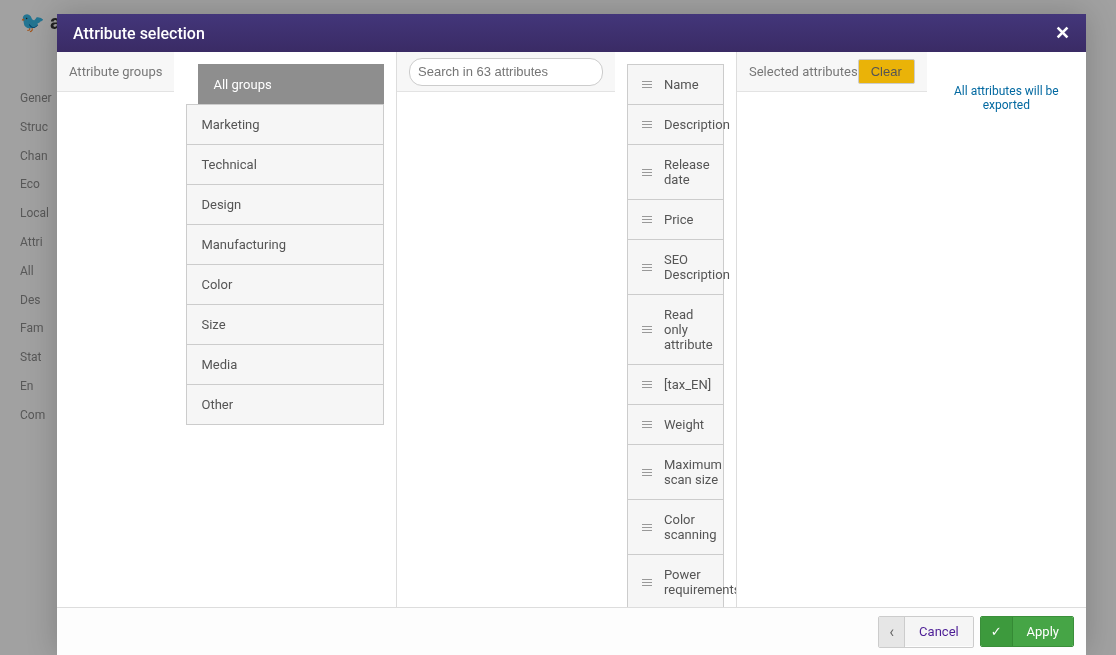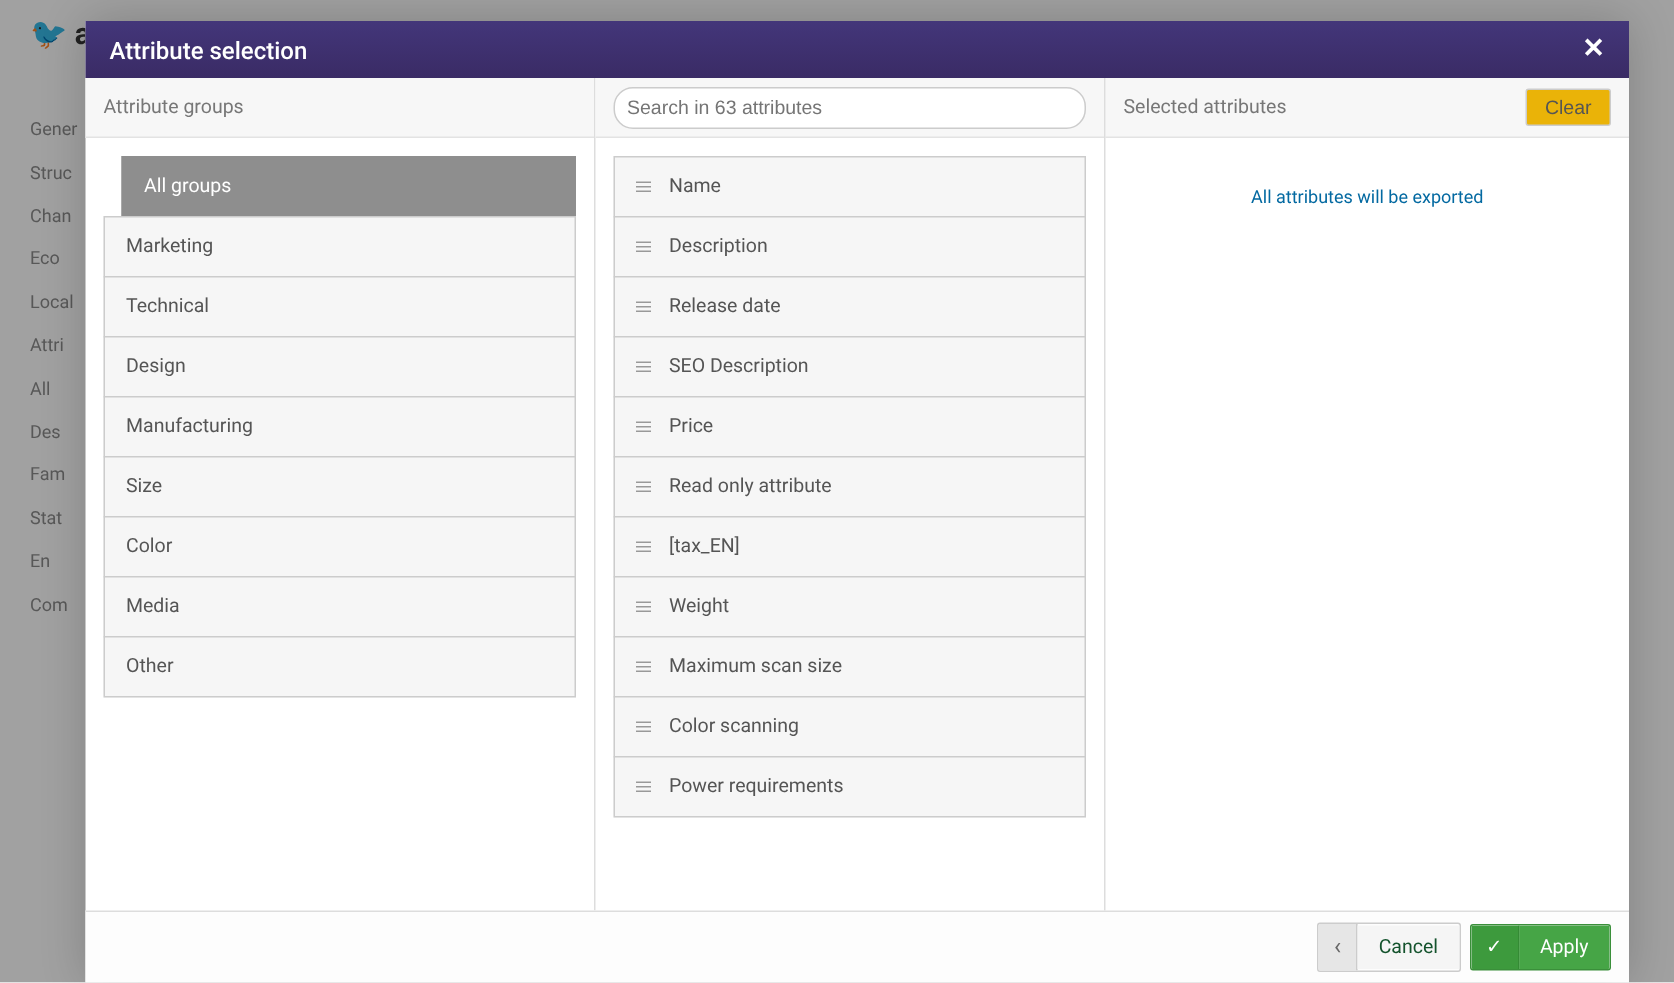--- a/index.html
+++ b/index.html
@@ -25,21 +25,21 @@
     font-size: 13px;
   }
   .bg-logo {
     font-weight: bold;
     font-size: 20px;
     color: #333;
   }
   .bg-side {
     position: absolute;
     left: 20px;
-    top: 72px;
+    top: 84px;
     width: 60px;
     color: #888;
     font-size: 12px;
     line-height: 2.4;
   }
   .modal {
     position: absolute;
     left: 57px;
     top: 14px;
     right: 30px;
@@ -69,21 +69,21 @@
     font-weight: bold;
     line-height: 1;
   }
   .modal-body {
     flex: 1;
     display: flex;
     min-height: 0;
   }
   .col {
     display: flex;
-    flex-direction: column;
+    flex-direction: row;
     min-height: 0;
   }
   .col-left {
     width: 340px;
     border-right: 1px solid #ddd;
   }
   .col-mid {
     width: 340px;
     border-right: 1px solid #ddd;
   }
@@ -186,21 +186,21 @@
     background: #e6e6e6;
     padding: 7px 10px;
     border-right: 1px solid #ccc;
     display: flex;
     align-items: center;
     justify-content: center;
   }
   .footer-btn .label-part {
     padding: 7px 14px;
     background: #f5f5f5;
-    color: #14532d;
+    color: #4c1d95;
   }
   .footer-btn.primary {
     border-color: #3a8f3a;
   }
   .footer-btn.primary .icon-part {
     background: #3d9a3d;
     border-right: 1px solid #358a35;
     color: #fff;
   }
   .footer-btn.primary .label-part {
@@ -270,24 +270,24 @@
           <div class="group-item">
             <span>Technical</span>
           </div>
           <div class="group-item">
             <span>Design</span>
           </div>
           <div class="group-item">
             <span>Manufacturing</span>
           </div>
           <div class="group-item">
+            <span>Color</span>
+          </div>
+          <div class="group-item">
             <span>Size</span>
-          </div>
-          <div class="group-item">
-            <span>Color</span>
           </div>
           <div class="group-item">
             <span>Media</span>
           </div>
           <div class="group-item">
             <span>Other</span>
           </div>
         </div>
     </div>
 
@@ -319,29 +319,29 @@
               <span></span>
             </span>
             <span>Release date</span>
           </div>
           <div class="attr-item">
             <span class="drag-icon">
               <span></span>
               <span></span>
               <span></span>
             </span>
+            <span>Price</span>
+          </div>
+          <div class="attr-item">
+            <span class="drag-icon">
+              <span></span>
+              <span></span>
+              <span></span>
+            </span>
             <span>SEO Description</span>
-          </div>
-          <div class="attr-item">
-            <span class="drag-icon">
-              <span></span>
-              <span></span>
-              <span></span>
-            </span>
-            <span>Price</span>
           </div>
           <div class="attr-item">
             <span class="drag-icon">
               <span></span>
               <span></span>
               <span></span>
             </span>
             <span>Read only attribute</span>
           </div>
           <div class="attr-item">

